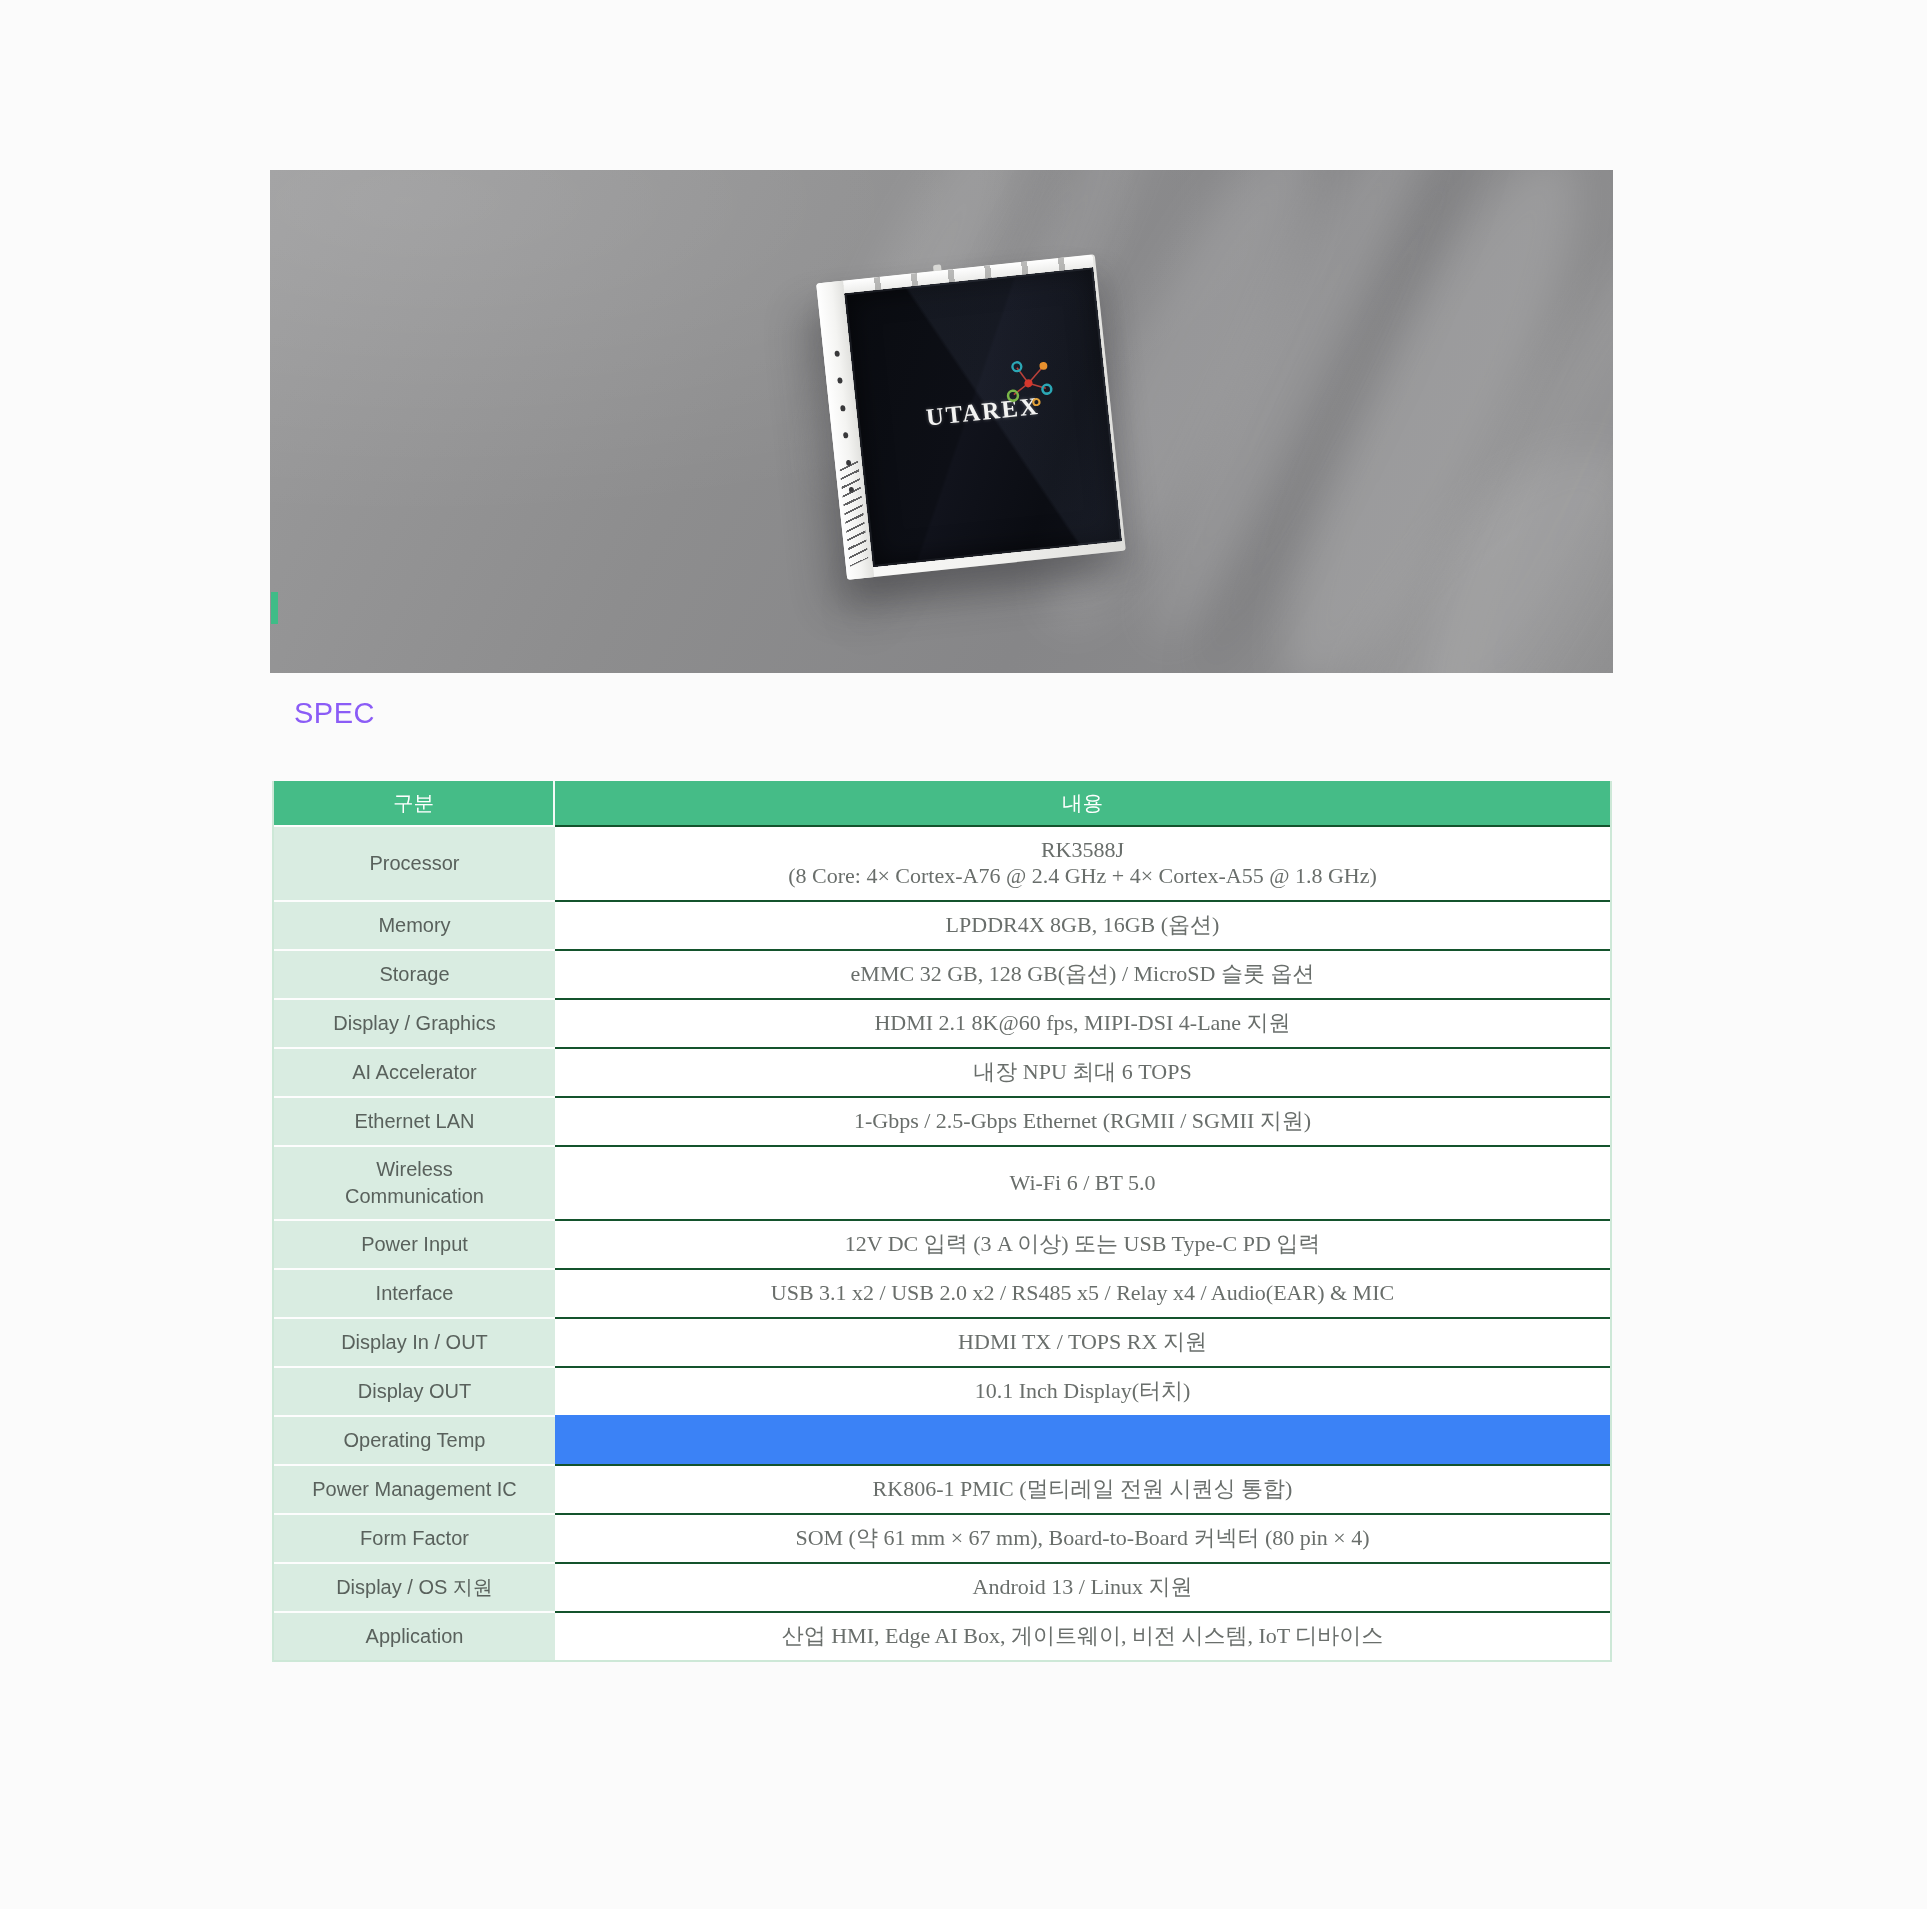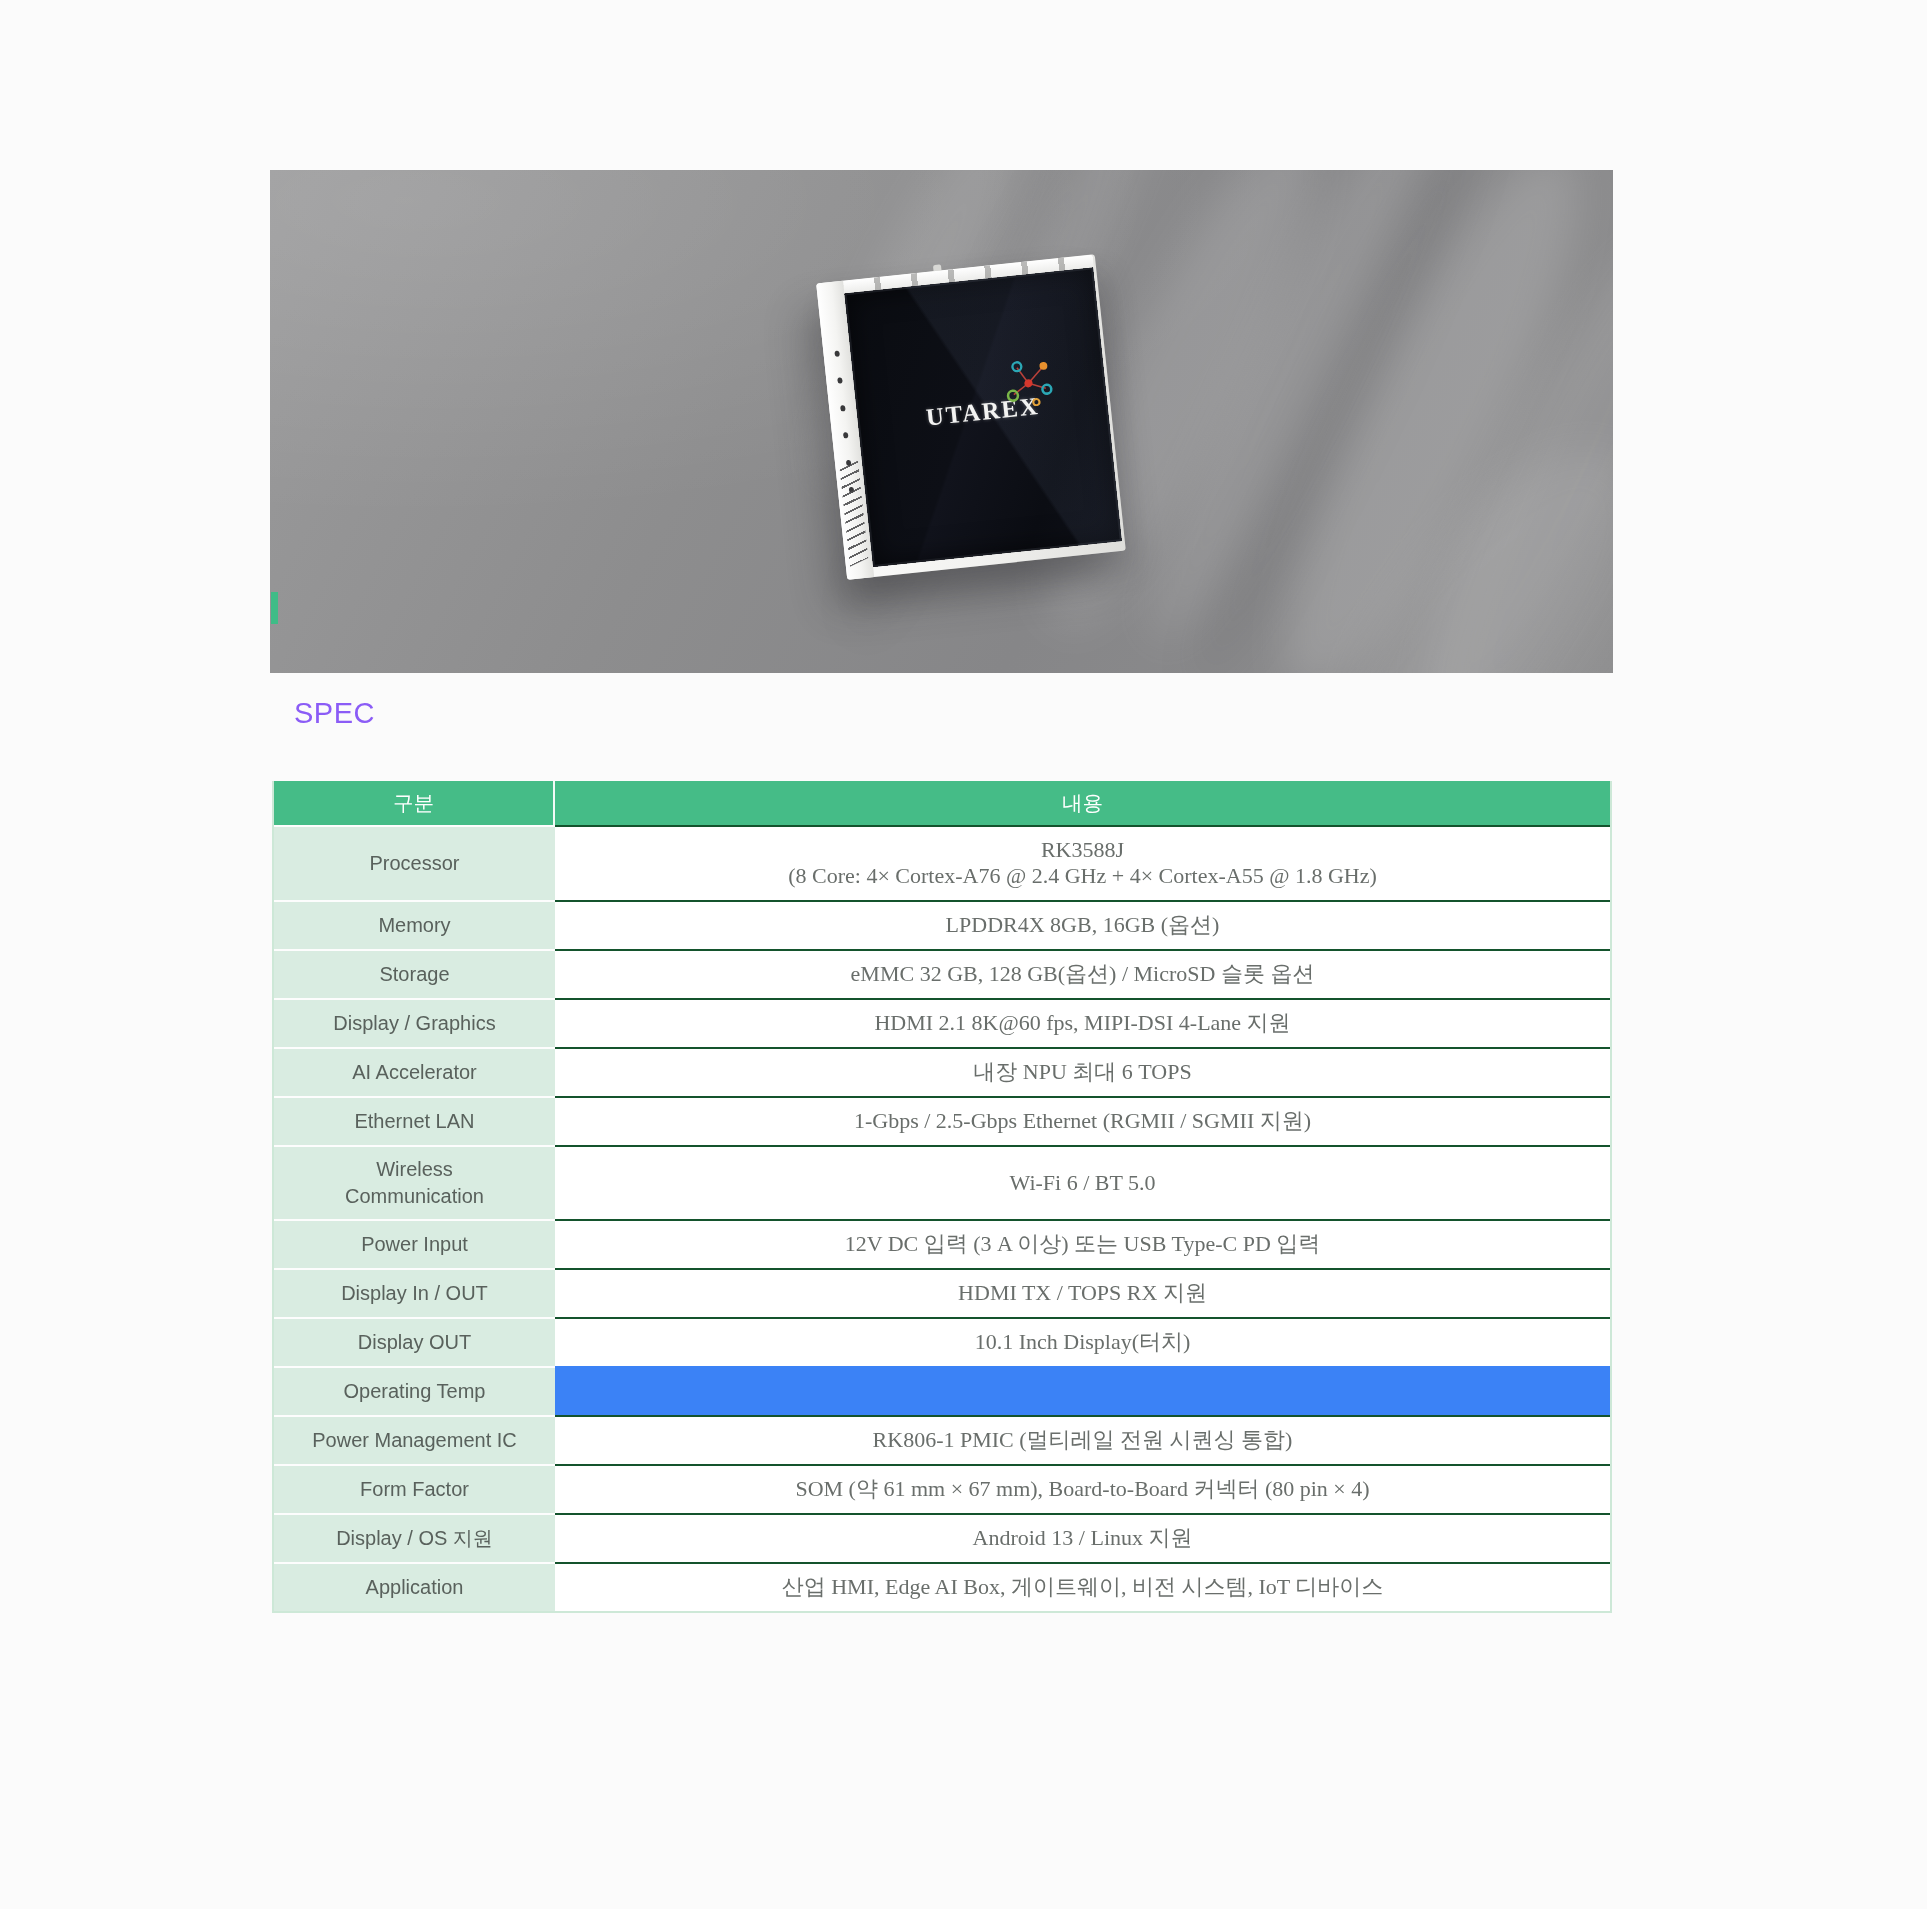--- a/index.html
+++ b/index.html
@@ -200,20 +200,24 @@
   <div class="row">
     <div class="cell label">Wireless
 Communication</div>
     <div class="cell value">Wi-Fi 6 / BT 5.0</div>
   </div>
   <div class="row">
     <div class="cell label">Power Input</div>
     <div class="cell value">12V DC 입력 (3 A 이상) 또는 USB Type-C PD 입력</div>
   </div>
   <div class="row">
+    <div class="cell label">Interface</div>
+    <div class="cell value">USB 3.1 x2 / USB 2.0 x2 / RS485 x5 / Relay x4 / Audio(EAR) &amp; MIC</div>
+  </div>
+  <div class="row">
     <div class="cell label">Display In / OUT</div>
     <div class="cell value">HDMI TX / TOPS RX 지원</div>
   </div>
   <div class="row">
     <div class="cell label">Display OUT</div>
     <div class="cell value">10.1 Inch Display(터치)</div>
   </div>
   <div class="row">
     <div class="cell label">Operating Temp</div>
   </div>

